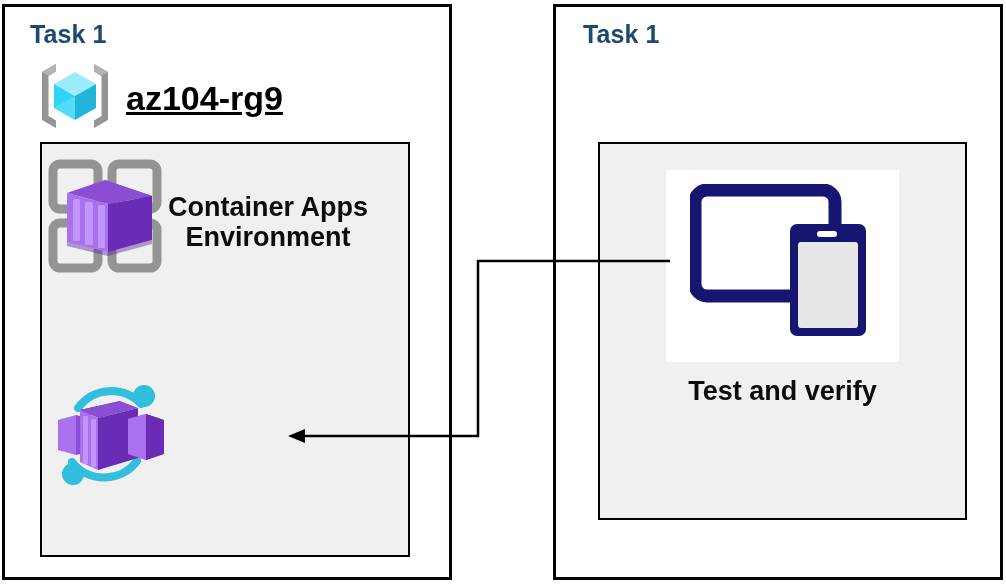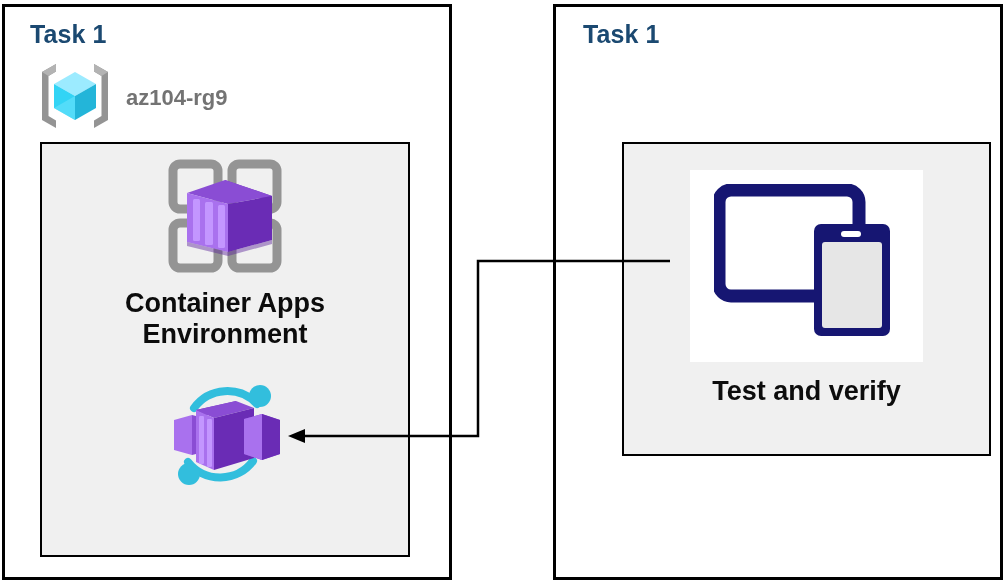--- a/index.html
+++ b/index.html
@@ -43,41 +43,42 @@
   
   #rg-row {
     position: absolute;
     left: 36px;
     top: 60px;
     display: flex;
     align-items: center;
     gap: 12px;
   }
   #rg-label {
-    font-size: 22px;
-    font-weight: bold;
-    color: #737373;
+    font-size: 34px;
+    font-weight: bold;
+    color: #000000;
     white-space: nowrap;
+    text-decoration: underline;
   }
 
   
   .inner-panel {
     position: absolute;
     box-sizing: border-box;
     border: 2px solid #000000;
     background: #f0f0f0;
   }
   #task1-panel { left: 40px;  top: 142px; width: 370px; height: 415px; }
-  #task2-panel { left: 622px; top: 142px; width: 369px; height: 314px; }
+  #task2-panel { left: 598px; top: 142px; width: 369px; height: 378px; }
 
   
   .res-block {
     position: absolute;
     display: flex;
-    flex-direction: column;
+    flex-direction: row;
     align-items: center;
     width: 100%;
     left: 0;
   }
   #cae-block { top: 12px; }
   #capp-block { top: 238px; }
 
   .res-label {
     font-size: 27px;
     font-weight: bold;

